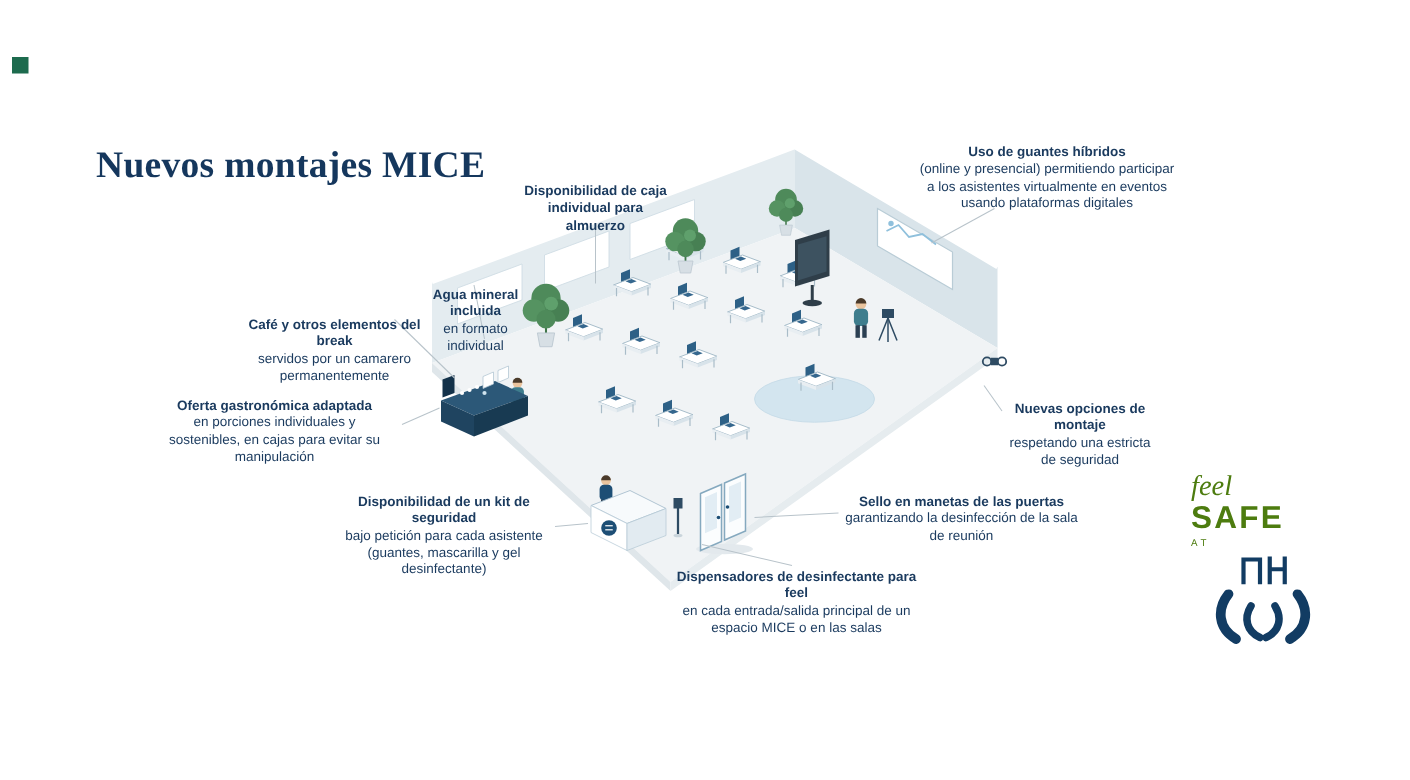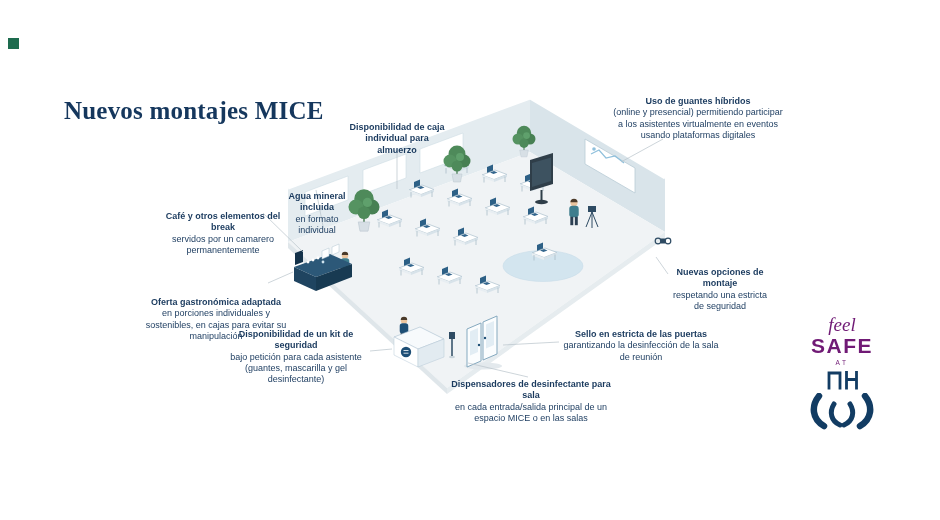--- a/index.html
+++ b/index.html
@@ -9,26 +9,26 @@
   .room-svg{position:absolute;left:0;top:0;}
   .title{position:absolute;left:64px;top:97px;margin:0;font-family:"Liberation Serif", serif;
          font-size:25px;font-weight:700;color:#15375d;letter-spacing:.2px;}
   .ann{position:absolute;text-align:center;color:#1a3a5e;font-size:9px;line-height:1.25;}
   .ann .b{font-weight:700;display:block;}
   .ann .r{display:block;}
   .a-cafe{left:165px;top:211px;width:116px;}
   .a-agua{left:277px;top:152px;width:80px;margin-top:39px;}
   .a-caja{left:348px;top:122px;width:98px;}
   .a-hibridos{left:612px;top:96px;width:172px;}
-  .a-oferta{left:144px;top:265px;width:144px;margin-top:32px;}
+  .a-oferta{left:111px;top:265px;width:144px;}
   .a-kit{left:219px;top:329px;width:154px;}
   .a-montaje{left:668px;top:267px;width:104px;}
   .a-sello{left:559px;top:329px;width:164px;}
   .a-dispensadores{left:449px;top:379px;width:164px;}
-  .logo{position:absolute;left:794px;top:315px;width:96px;text-align:center;color:#701a75;}
+  .logo{position:absolute;left:794px;top:315px;width:96px;text-align:left;color:#4d7c0f;}
   .logo-feel{font-family:"Liberation Serif", serif;font-style:italic;font-size:19px;line-height:1;}
   .logo-safe{font-size:21px;font-weight:700;letter-spacing:1.5px;line-height:1.15;}
   .logo-at{font-size:6.5px;letter-spacing:2.5px;margin-top:1px;}
   .logo svg{display:block;margin:2px auto 0;}
 </style>
 </head>
 <body>
 
 <div class="canvas">
 
@@ -209,26 +209,26 @@
     <span class="b">Disponibilidad de un kit de seguridad</span>
     <span class="r">bajo petición para cada asistente (guantes, mascarilla y gel desinfectante)</span>
   </div>
 
   <div class="ann a-montaje">
     <span class="b">Nuevas opciones de montaje</span>
     <span class="r">respetando una estricta de seguridad</span>
   </div>
 
   <div class="ann a-sello">
-    <span class="b">Sello en estricta de las puertas</span>
+    <span class="b">Sello en manetas de las puertas</span>
     <span class="r">garantizando la desinfección de la sala de reunión</span>
   </div>
 
   <div class="ann a-dispensadores">
-    <span class="b">Dispensadores de desinfectante para sala</span>
+    <span class="b">Dispensadores de desinfectante para feel</span>
     <span class="r">en cada entrada/salida principal de un espacio MICE o en las salas</span>
   </div>
 
   <div class="logo">
     <div class="logo-feel">feel</div>
     <div class="logo-safe">SAFE</div>
     <div class="logo-at">AT</div>
     <svg width="36" height="23" viewBox="0 0 36 23" aria-label="NH">
       <path d="M5,21.5 V5 H16 V21.5" fill="none" stroke="#123c63" stroke-width="2.8"></path>
       <path d="M22.5,3 V21.5 M32.5,3 V21.5 M22.5,11.5 H32.5" fill="none" stroke="#123c63" stroke-width="2.8"></path>

